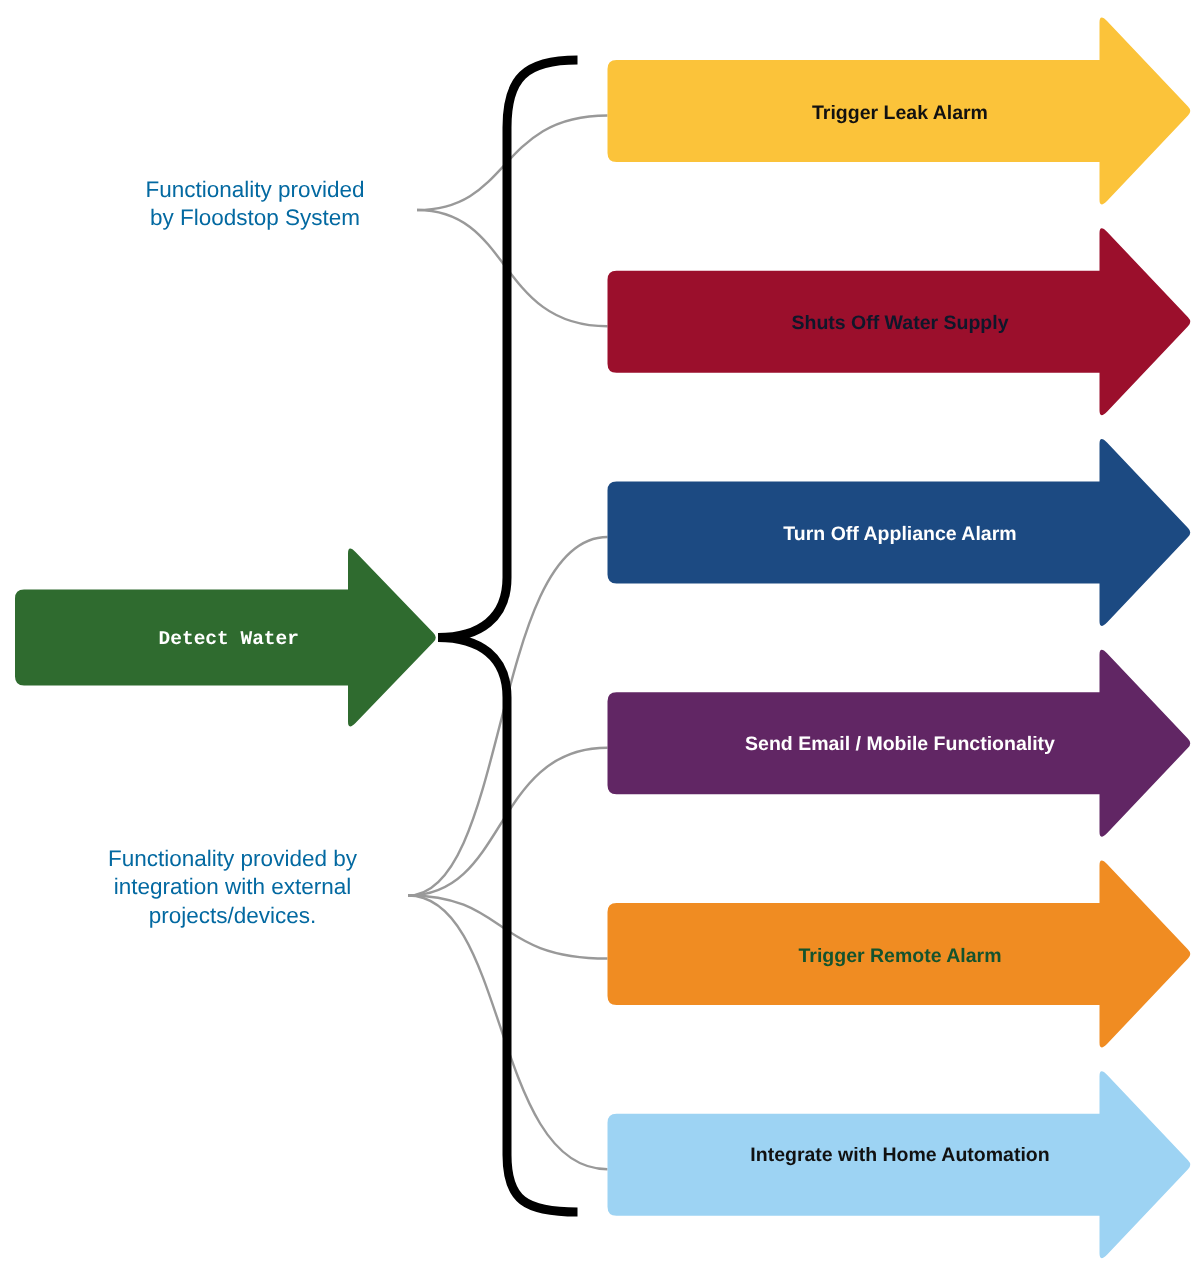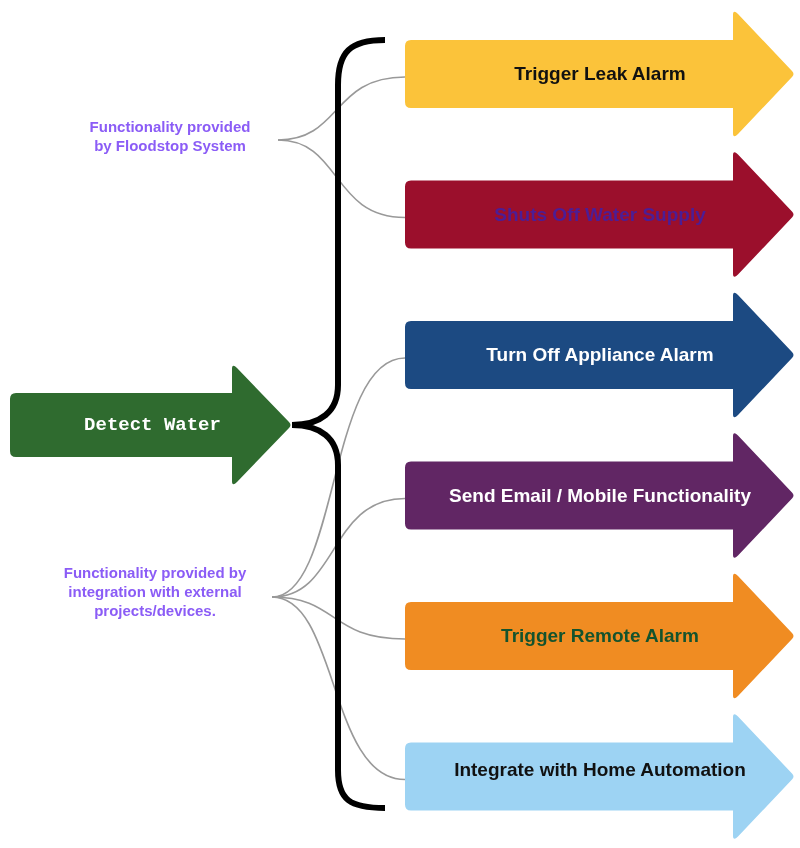--- a/index.html
+++ b/index.html
@@ -1,20 +1,20 @@
 <!DOCTYPE html>
 <html><head>
   <meta charset="utf-8">
   <style>
     html, body { margin: 0; padding: 0; background: #ffffff; }
     body { width: 800px; height: 848px; position: relative; overflow: hidden; font-family: "Liberation Sans", sans-serif; }
     svg#diagram { position: absolute; left: 0; top: 0; }
     .label { position: absolute; font-weight: bold; text-align: center; display: flex; align-items: center; justify-content: center; pointer-events: none; }
-    .note { position: absolute; font-weight: bold; font-size: 15px; line-height: 19px; color: #8b5cf6; text-align: center; white-space: pre-line; }
-    .arrow-text { font-size: 19px; }
+    .note { position: absolute; font-weight: normal; font-size: 15px; line-height: 19px; color: #0369a1; text-align: center; white-space: pre-line; }
+    .arrow-text { font-size: 13px; }
   </style>
 </head>
 <body>
 
 <svg id="diagram" width="800" height="848" viewBox="0 0 800 848">
   <g id="connectors">
       <path d="M278,140 C341.5,140 331.5,77 405,77" fill="none" stroke="#999999" stroke-width="1.6"></path>
       <path d="M278,140 C341.5,140 331.5,217.5 405,217.5" fill="none" stroke="#999999" stroke-width="1.6"></path>
       <path d="M272,597 C338.5,597 328.5,358 405,358" fill="none" stroke="#999999" stroke-width="1.6"></path>
       <path d="M272,597 C338.5,597 328.5,498.5 405,498.5" fill="none" stroke="#999999" stroke-width="1.6"></path>
@@ -71,18 +71,18 @@
 <div id="source-label" class="label arrow-text" style="left: 10px; top: 395px; width: 285px; height: 60px; color: rgb(255, 255, 255); justify-content: center; padding-right: 0px; font-family: Liberation Mono, monospace;">Detect Water</div>
 
 <div class="note" style="left:60px; top:117px; width:220px;">Functionality provided
 by Floodstop System</div>
 <div class="note" style="left:40px; top:563px; width:230px;">Functionality provided by
 integration with external
 projects/devices.</div>
 
 <div id="outcome-labels">
     <div class="label arrow-text" style="left: 415px; top: 40px; width: 370px; height: 68px; color: rgb(17, 17, 17);">Trigger Leak Alarm</div>
-    <div class="label arrow-text" style="left: 415px; top: 180.5px; width: 370px; height: 68px; color: #4c1d95;">Shuts Off Water Supply</div>
+    <div class="label arrow-text" style="left: 415px; top: 180.5px; width: 370px; height: 68px; color: #0f172a;">Shuts Off Water Supply</div>
     <div class="label arrow-text" style="left: 415px; top: 321px; width: 370px; height: 68px; color: rgb(255, 255, 255);">Turn Off Appliance Alarm</div>
     <div class="label arrow-text" style="left: 415px; top: 461.5px; width: 370px; height: 68px; color: rgb(255, 255, 255);">Send Email / Mobile Functionality</div>
     <div class="label arrow-text" style="left: 415px; top: 602px; width: 370px; height: 68px; color: #14532d;">Trigger Remote Alarm</div>
     <div class="label arrow-text" style="left: 415px; top: 742.5px; width: 370px; height: 54px; color: rgb(17, 17, 17);">Integrate with Home Automation</div>
   </div>
 
 </body></html>

